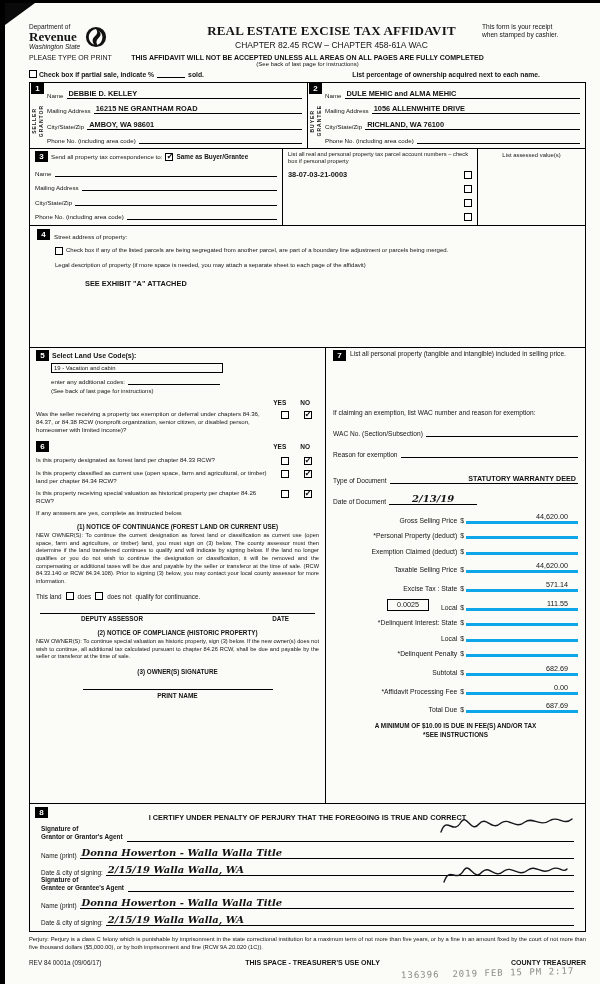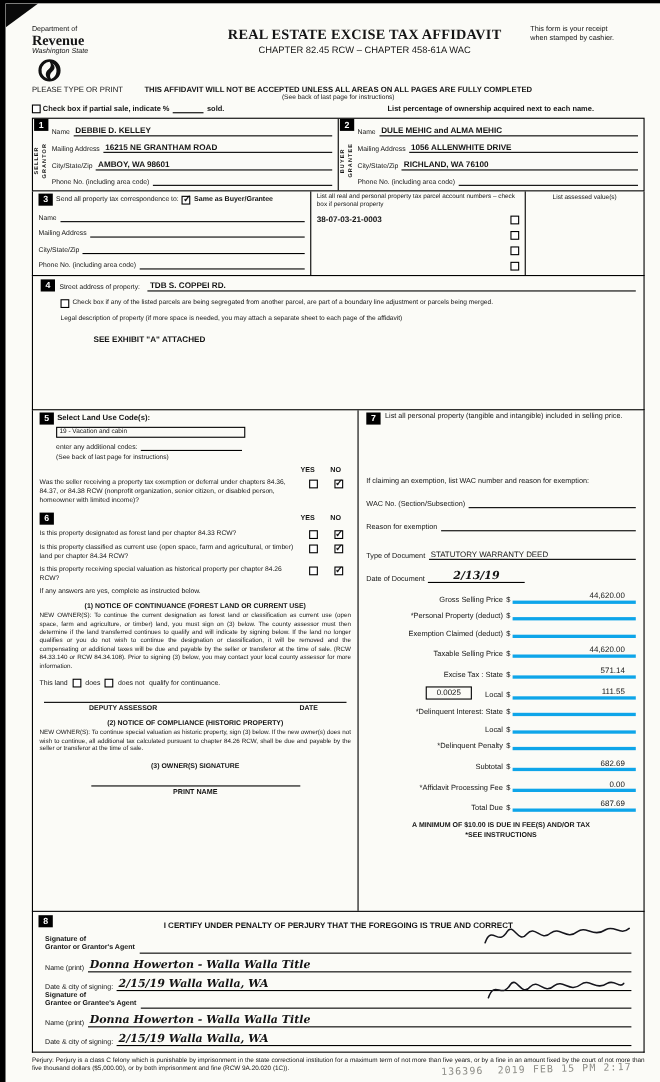--- a/index.html
+++ b/index.html
@@ -6,21 +6,21 @@
   html,body { background:#d9d9d5; }
   body { font-family:"Liberation Sans", sans-serif; color:#141414; }
   .page { position:relative; width:600px; height:984px; margin:0 auto; background:#fbfbf7;
           border-top:3px solid #000; border-left:5px solid #000; padding:20px 14px 0 24px; overflow:hidden; }
   .b { font-weight:bold; }
   .scan-corner { position:absolute; top:0; left:0; width:30px; height:22px; background:#0a0a0a;
                  clip-path:polygon(0 0,100% 0,0 100%); }
 
   
   .hdr { display:flex; align-items:flex-start; }
-  .logo-block { display:flex; width:152px;flex-direction:column; }
+  .logo-block { display:flex; width:152px; }
   .lt-small { font-size:6.5px; }
   .lt-big { font-family:"Liberation Serif",serif; font-weight:bold; font-size:13px; line-height:13px; }
   .lt-state { font-size:6.5px; font-style:italic; }
   .logo-mark { margin:3px 0 0 5px; }
   .title-block { flex:1; text-align:center; }
   .form-title { font-family:"Liberation Serif",serif; font-weight:bold; font-size:13px; letter-spacing:.2px; }
   .form-sub { font-family:Liberation Sans, sans-serif; font-size:8.5px; margin-top:1px; }
   .receipt-note { width:104px; font-size:6.6px; line-height:1.25; }
 
   .type-warn { position:relative; margin-top:4px; }
@@ -98,21 +98,21 @@
   .dep-labels { display:flex; justify-content:space-between; padding:1px 30px 0 45px; font-size:6.3px; font-weight:bold; }
   .center-line { width:190px; border-bottom:1px solid #000; margin:14px auto 0; }
   .printname { text-align:center; font-size:6.5px; font-weight:bold; margin-top:2px; }
 
   .s7-head { display:flex; gap:4px; }
   .s7-label { font-size:6.6px; line-height:1.3; flex:1; }
   .pp-blank { height:42px; }
   .exemption-label { font-size:6.6px; margin-top:6px; }
   .fline7 { display:flex; align-items:flex-end; margin-top:12px; font-size:6.6px; }
   .flab7 { white-space:nowrap; padding-right:3px; }
-  .docval { font-weight:normal; font-size:7.2px; }
+  .docval { font-weight:bold; font-size:7.2px;text-align:right; }
   .hand { font-family:"DejaVu Serif",serif; font-style:italic; font-weight:bold; font-size:10px; line-height:11px; }
   .fval.handfield { text-align:center; overflow:visible; }
 
   .mrow { display:flex; align-items:flex-end; justify-content:flex-end; margin-top:6.6px; font-size:6.8px; }
   .mlabel { text-align:right; white-space:nowrap; }
   .mdollar { padding:0 2px 0 3px; }
   .mval { width:112px; border-bottom:3px solid #0ea5e9; text-align:right; font-size:7.2px; min-height:9px; line-height:9px; padding-right:10px; }
   .ratebox { border:1px solid #000; font-size:7.2px; padding:0 9px; margin-right:12px; line-height:10px; }
   .minnote { font-size:6.4px; font-weight:bold; text-align:center; margin-top:9px; }
   .seeinstr { font-size:6.4px; font-weight:bold; text-align:center; margin-top:2px; }
@@ -283,21 +283,20 @@
     </div>
     <div class="sec3-right">
       <span>List assessed value(s)</span>
     </div>
   </div>
 
   <div class="sec4">
     <div class="s4-row1">
       <span class="secbox">4</span>
       <span class="flab">Street address of property:</span>
-      <span class="fval">TDB S. COPPEI RD.</span>
     </div>
     <div class="s4-row3">
       <span class="cb"></span>
       <span>Check box if any of the listed parcels are being segregated from another parcel, are part of a boundary line adjustment or parcels being merged.</span>
     </div>
     <div class="s4-row4">Legal description of property (if more space is needed, you may attach a separate sheet to each page of the affidavit)</div>
     <div class="s4-exhibit">SEE EXHIBIT "A" ATTACHED</div>
   </div>
 
   <div class="twocol">

